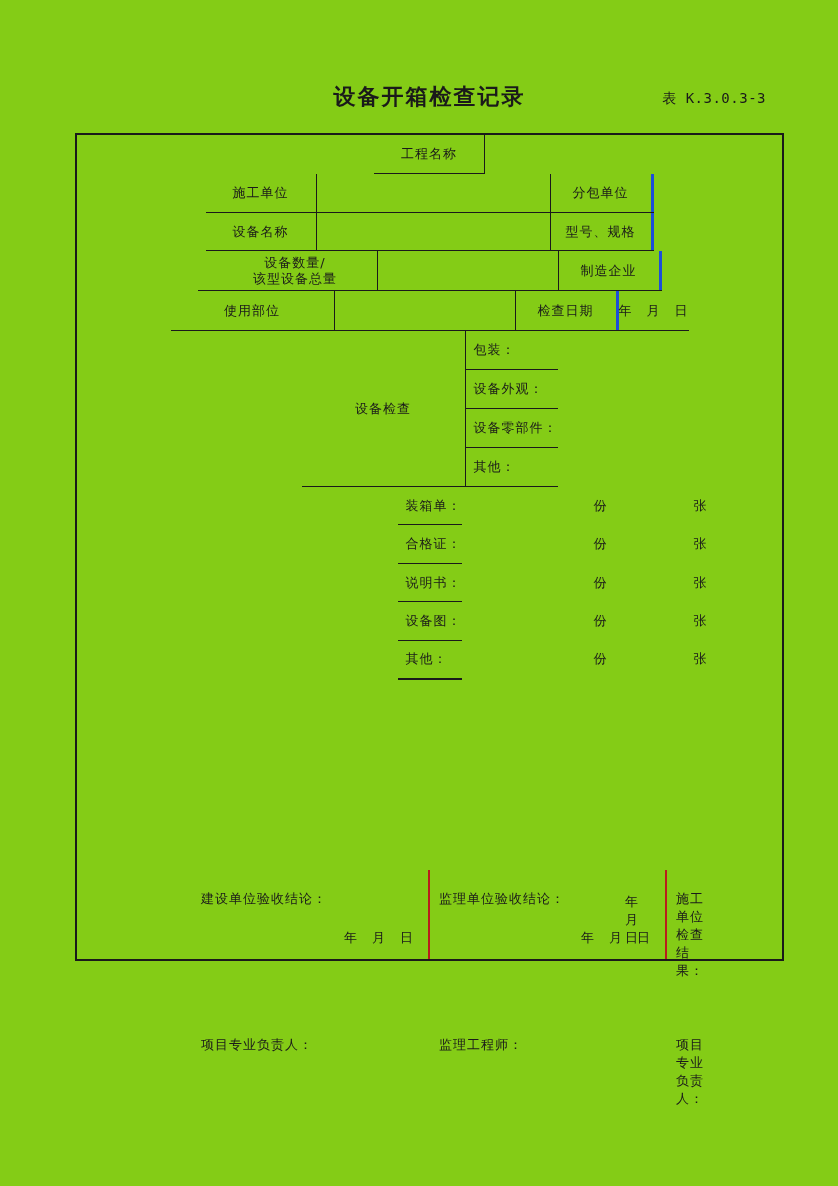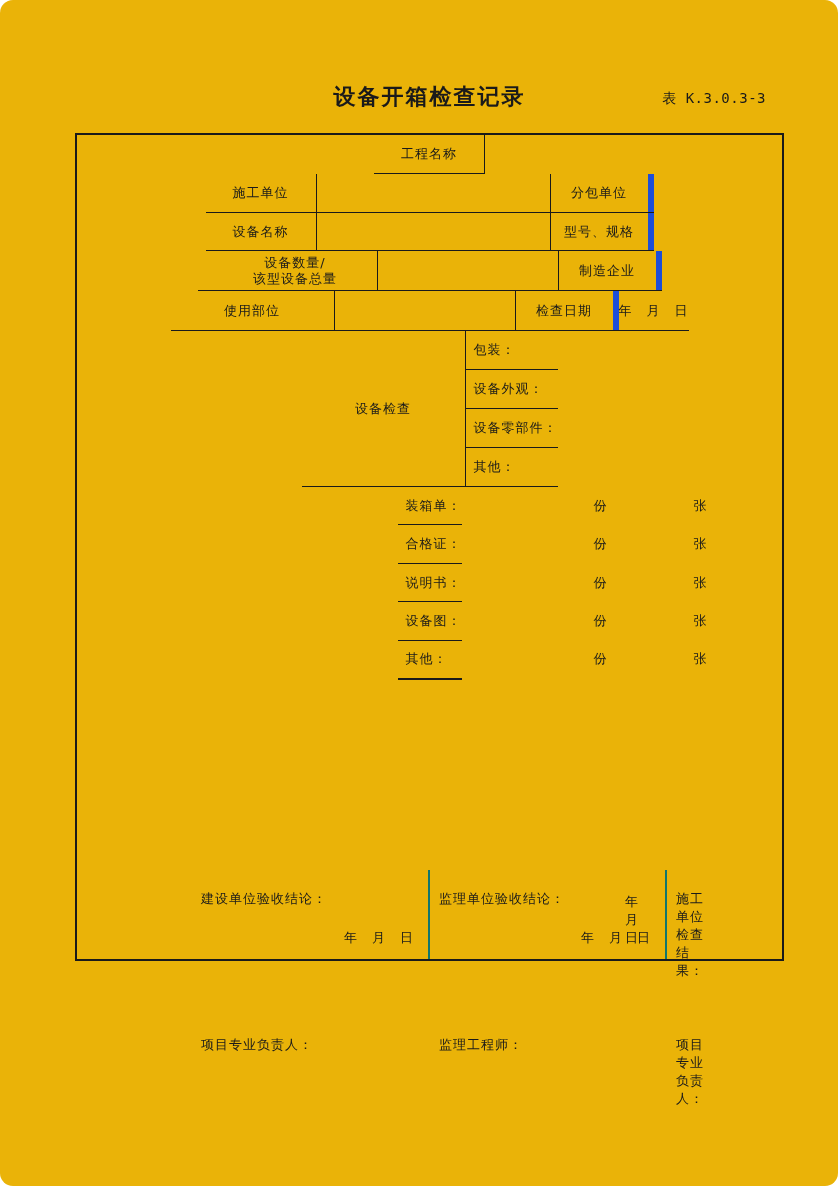--- a/index.html
+++ b/index.html
@@ -1,24 +1,23 @@
 <!DOCTYPE html>
 <html><head>
 <meta charset="utf-8">
 <style>
   * { margin:0; padding:0; box-sizing:border-box; }
   html,body { background:#ffffff; }
   .page {
     position:relative;
     width:838px; height:1186px;
-    background:#eab308;
+    background:#84cc16;
     color:#1a1a1a;
     font-family:"DejaVu Sans", sans-serif;
     overflow:hidden;
-    border-radius:13px;
   }
   .doc-title {
     position:absolute; left:75px; top:82px; width:709px;
     text-align:center;
     font-size:22px; font-weight:bold; letter-spacing:2px;
   }
   .table-no {
     position:absolute; top:90px; right:72px;
     font-size:14px;
     font-family:"DejaVu Sans Mono", monospace;
@@ -36,39 +35,39 @@
   .row { display:flex; border-bottom:1px solid #1a1a1a; flex-shrink:0; }
   .row.thick { border-bottom:2px solid #1a1a1a; }
   .row:last-child { border-bottom:none; }
   .cell {
     display:flex; align-items:center;
     border-right:1px solid #1a1a1a;
     letter-spacing:1px;
   }
   .cell:last-child { border-right:none; }
   .cell.center { justify-content:center; text-align:center; }
-  .cell.gray-right { border-right:6px solid #1d4ed8; }
+  .cell.gray-right { border-right:3px solid #1d4ed8; }
   .lblcol { flex-direction:column; justify-content:center; line-height:16px;margin-left:16px; }
   .stack { display:flex; flex-direction:column; flex:1; }
   .subrow {
     display:flex; align-items:center; flex:1;
     border-bottom:1px solid #1a1a1a;
     position:relative; padding-left:8px; letter-spacing:1px;
   }
   .subrow:last-child { border-bottom:none; }
   .unit1 { position:absolute; left:196px; }
   .unit2 { position:absolute; left:296px; }
   .w111 { width:111px; } .w234 { width:234px; } .w103 { width:103px; }
   .w164 { width:164px; } .w181 { width:181px; }
   .flexfill { flex:1; }
   .h39 { height:39px; } .h38 { height:38px; } .h40 { height:40px; }
   .h156 { height:156px; } .h193 { height:193px; } .h190 { height:190px; }
   .signrow { flex:1; border-bottom:none; }
   .signcol {
-    position:relative; border-right:2px solid #0f766e;
+    position:relative; border-right:2px solid #b91c1c;
     letter-spacing:1px;
   }
   .signcol:last-child { border-right:none; }
   .w238 { width:238px; } .w237 { width:237px; }
   .conclusion { position:absolute; top:20px; left:9px; }
   .signer { position:absolute; top:166px; left:9px; }
   .signdate { position:absolute; bottom:12px; right:14px; }
 </style>
 </head>
 <body>

